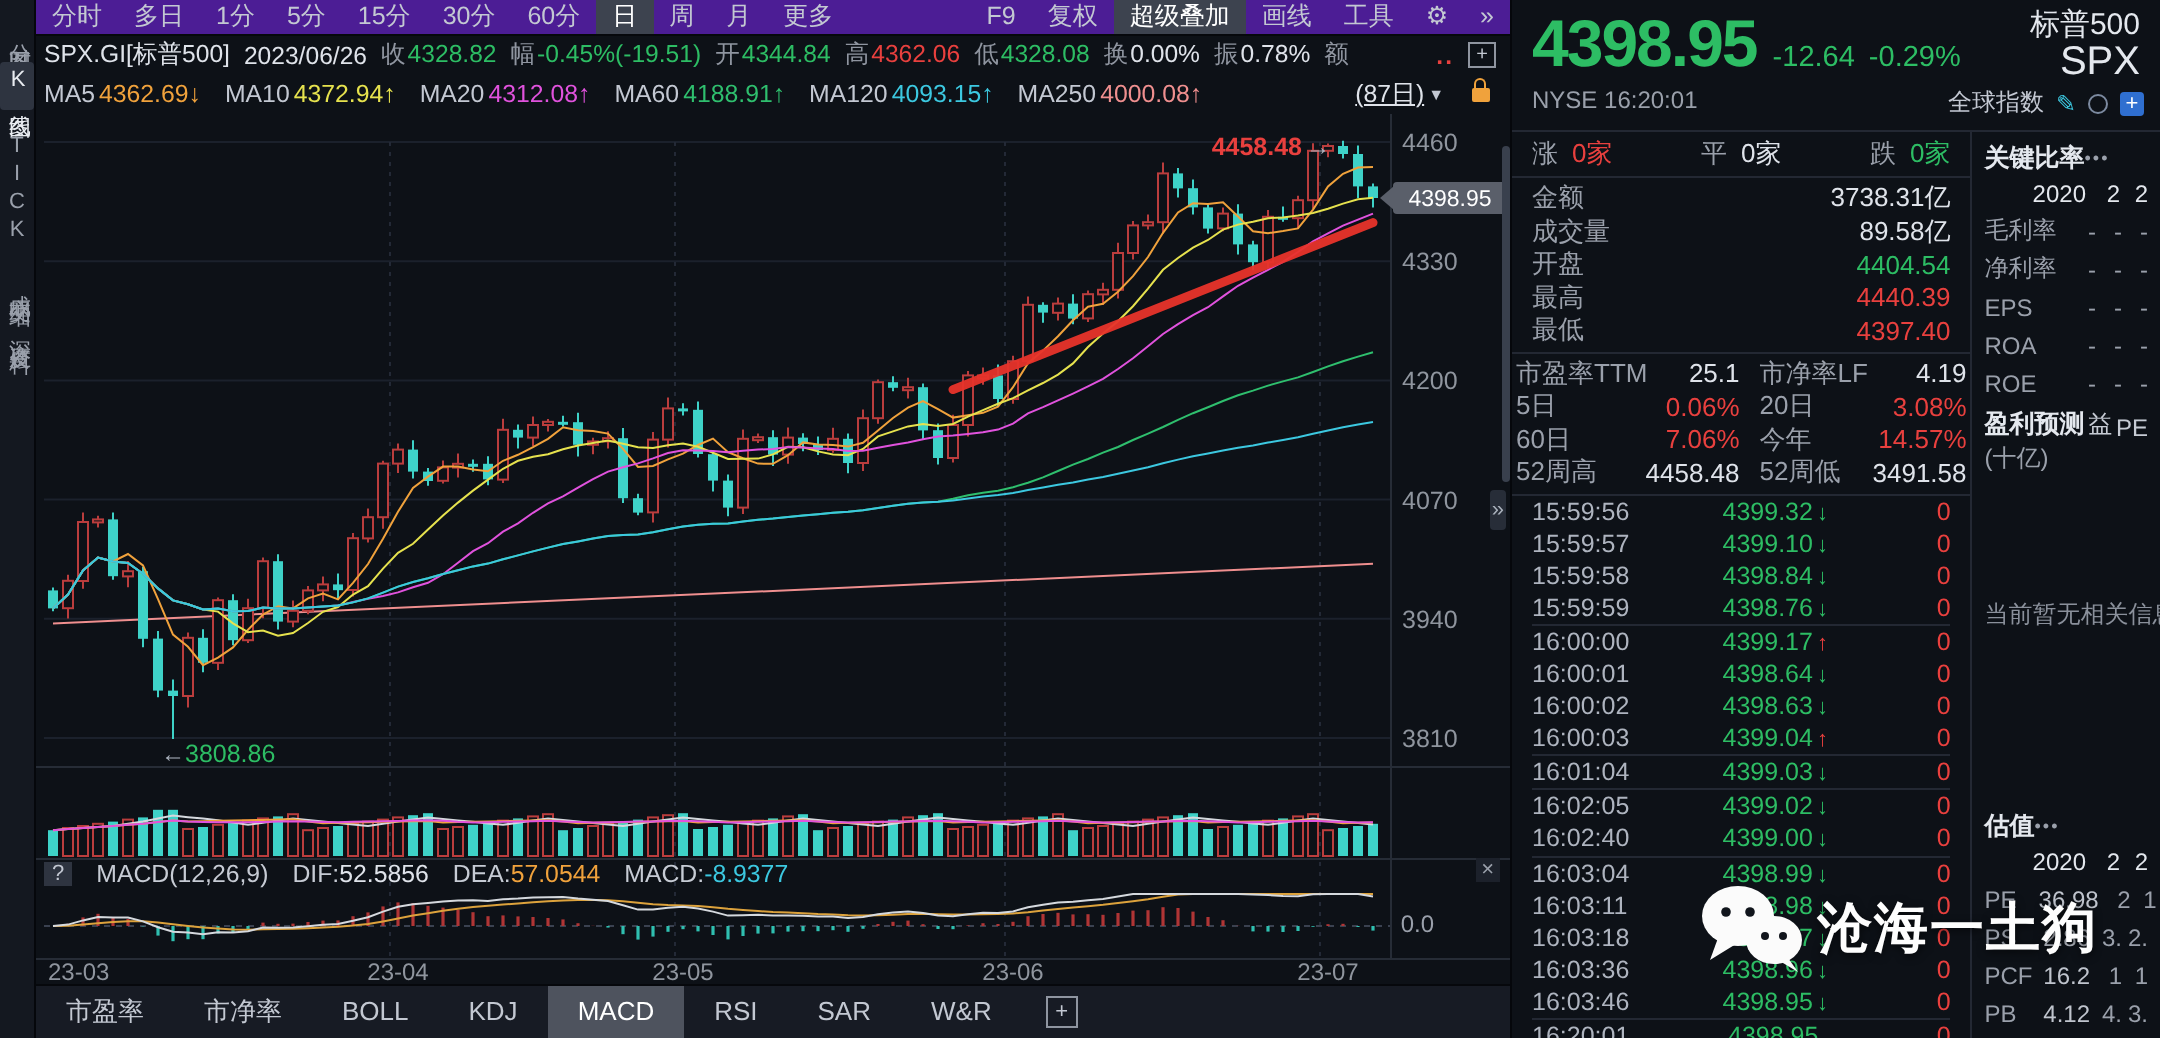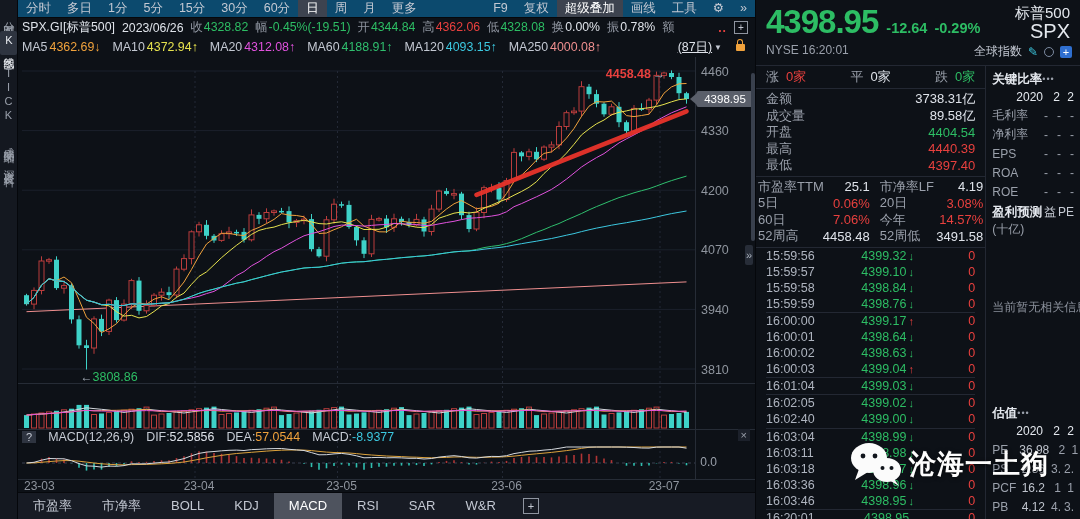--- a/index.html
+++ b/index.html
@@ -12,21 +12,21 @@
   .c-gr{color:#2fbf6e}.c-cy{color:#3cc8e0}.c-pk{color:#ef8f8f}
   
   .lcol{display:flex;width:755px}
   .sidebar{width:18px;background:#141820;border-right:1px solid #05070b;display:flex;
            flex-direction:column;align-items:center;padding-top:10px;gap:9px;box-sizing:border-box}
   .side-item{writing-mode:vertical-rl;text-orientation:upright;font-size:11px;color:#9aa0ab;
              letter-spacing:2px;padding:3px 1px;cursor:pointer}
   .side-item.active{background:#2e3440;color:#e9ecf1;border-radius:2px}
   
   .main{width:737px;display:flex;flex-direction:column;background:#0d1117}
-  .tbar{height:17px;background:#0c4a6e;display:flex;justify-content:space-between;
+  .tbar{height:17px;background:#4c1d95;display:flex;justify-content:space-between;
         align-items:center;font-size:12.5px;border-bottom:1px solid #06080c;white-space:nowrap}
   .periods,.tright,.trgroup{display:flex;align-items:center}
   .titem{padding:0 8px;color:#c3c8d2;cursor:pointer;line-height:17px}
   .titem.active{background:#3d434f;color:#fff}
   .ibar{height:20px;display:flex;align-items:center;font-size:12.3px;padding:0 4px;gap:7px;
         white-space:nowrap;overflow:hidden}
   .sym,.idate{color:#dfe3ea}
   .ifields{display:flex;gap:7px}
   .ifield .ik{color:#8f95a0;margin-right:1px}
   .dots{color:#e8403e;margin-left:auto;font-weight:bold;letter-spacing:1px}
@@ -59,21 +59,21 @@
   .btabs-items{display:flex;height:100%}
   .btab{padding:0 15px;line-height:26px;font-size:13px;color:#c3c8d2;cursor:pointer}
   .btab.active{background:#4e535e;color:#fff}
   .addbox{width:14px;height:14px;border:1px solid #8f95a0;color:#c3c8d2;display:inline-flex;
           align-items:center;justify-content:center;margin-left:12px;font-size:11px;cursor:pointer}
   
   .rcol{width:325px;background:#0d1117;border-left:1px solid #05070b;display:flex;flex-direction:column;box-sizing:border-box}
   .qheader{height:66px;box-sizing:border-box;padding:2px 8px 0 10px;border-bottom:1px solid #232833;position:relative}
   .qtop{display:flex;align-items:baseline;gap:8px}
   .qprice{font-size:33px;font-weight:bold;letter-spacing:-1px;line-height:40px}
-  .qchg{font-size:14.5px;font-weight:bold;display:flex;gap:7px}
+  .qchg{font-size:14.5px;font-weight:normal;display:flex;gap:7px}
   .qname-block{position:absolute;right:10px;top:3px;text-align:right;color:#e4e8ee;font-size:15px;line-height:19px}
   .qcode{font-size:20px}
   .qsub{display:flex;justify-content:space-between;font-size:12px;color:#9aa0ab;margin-top:1px}
   .qtagwrap{color:#c3c8d2;display:flex;gap:6px;align-items:center}
   .pencil{color:#3cc8e0;font-size:12px;cursor:pointer}
   .ring{width:8px;height:8px;border:1.5px solid #7c8aa0;border-radius:50%;display:inline-block;cursor:pointer}
   .plusbox{width:12px;height:12px;background:#2f6fd0;color:#fff;font-size:11px;display:inline-flex;
            align-items:center;justify-content:center;border-radius:2px;cursor:pointer}
   .qbody{flex:1;display:flex;min-height:0}
   .qmain{width:230px;box-sizing:border-box;display:flex;flex-direction:column;min-height:0}
@@ -100,21 +100,21 @@
   .qs-title{color:#e4e8ee;font-weight:bold;font-size:12.5px}
   .menu-dots{color:#9aa0ab;font-size:9px;letter-spacing:1px;cursor:pointer}
   .qs-years{display:grid;grid-template-columns:1fr 17px 14px;text-align:right;color:#e4e8ee;
             font-weight:normal;height:18px;align-items:center}
   .qs-row{display:grid;height:19px;align-items:center}
   .qs-krow{grid-template-columns:1fr 13px 13px 13px}
   .qs-vrow{grid-template-columns:27px 1fr 16px 13px}
   .qs-k{color:#9aa0ab;text-align:left}
   .qs-d{color:#9aa0ab;text-align:right}
   .qs-v{color:#bfc4cd;text-align:right}
-  .qs-forecast{display:flex;justify-content:space-between;margin-top:2px;height:18px;align-items:center}
+  .qs-forecast{display:flex;justify-content:space-between;margin-top:2px;height:18px;align-items:flex-end}
   .qs-forecast .f2,.qs-forecast .f3{color:#c6cbd4;font-weight:normal}
   .qs-unit{color:#9aa0ab;height:16px}
   .qs-empty{color:#8a909b;margin-top:62px;font-size:12px}
   .qs-val-title{margin-top:88px}
   
   .wm{position:absolute;left:850px;top:441px;display:flex;align-items:center;gap:7px;z-index:20;pointer-events:none}
   .wm-text{font-size:27px;font-weight:bold;color:#fdfdfd;text-shadow:0 1px 4px rgba(0,0,0,.65);letter-spacing:1px}
 </style>
 </head>
 <body>

